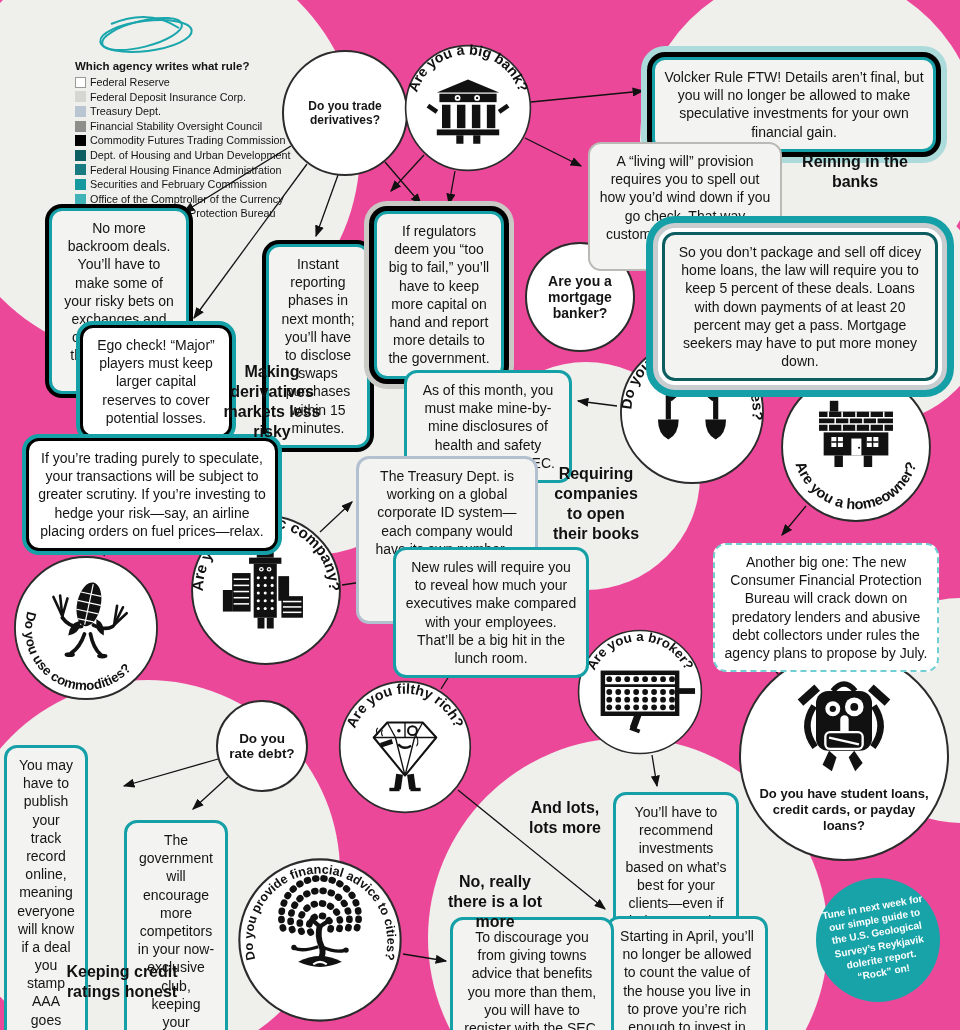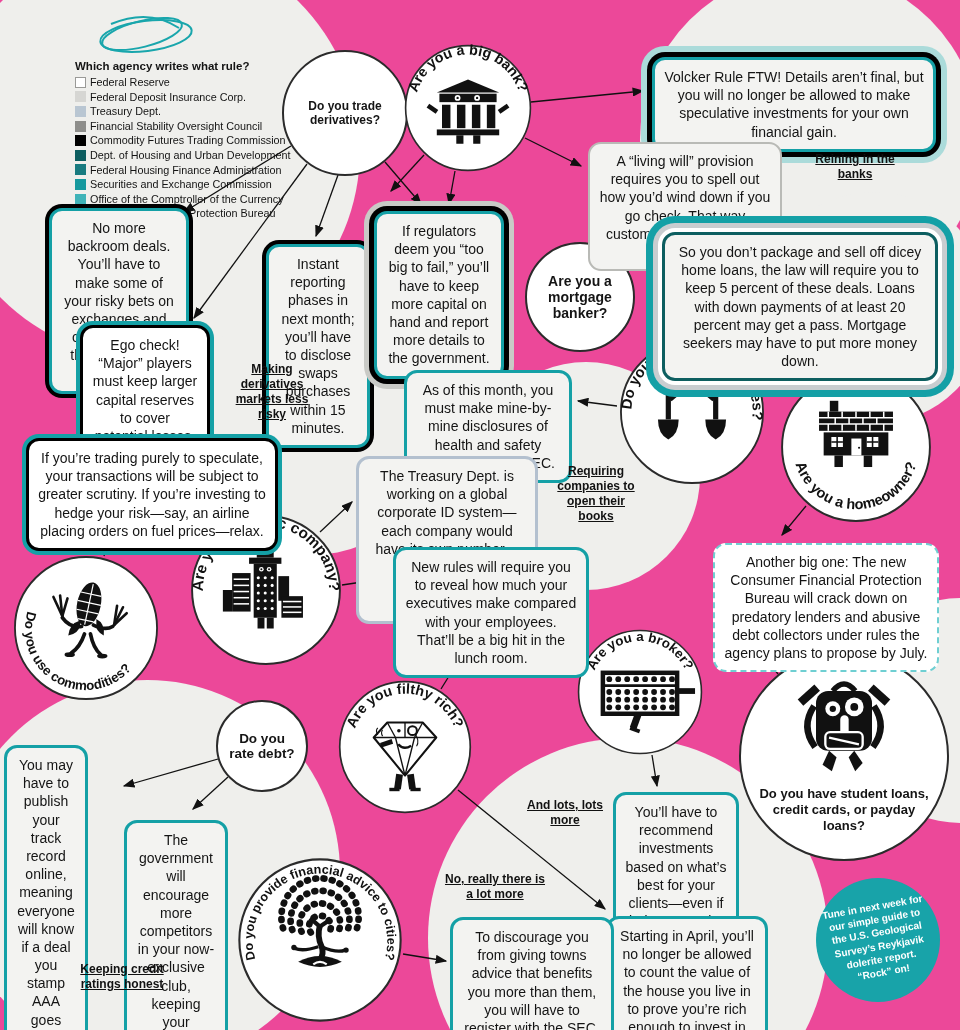--- a/index.html
+++ b/index.html
@@ -13,22 +13,22 @@
        font-size:14px;line-height:1.3;padding:8px 9px;box-sizing:border-box;}
   .b-teal{border:3px solid #14a0a6;}
   .b-black-teal{border:3px solid #14a0a6;box-shadow:0 0 0 4px #000;margin-left:19px;}
   .b-teal-black{border:3px solid #000;box-shadow:0 0 0 4px #14a0a6;background:#fff;}
   .b-gray-black-teal{border:3px solid #14a0a6;box-shadow:0 0 0 5px #000,0 0 0 10px #c9cac6;}
   .b-volcker{border:3px solid #14a0a6;box-shadow:0 0 0 5px #000,0 0 0 11px #abdbda;}
   .b-package{border:3px solid #0d5e60;box-shadow:0 0 0 4px #fff,0 0 0 9px #c9cdd0,0 0 0 16px #14a0a6;}
   .b-grayline{border:2px solid #b9bab6;}
   .b-blueline{border:3px solid #b3c0cf;}
   .b-dashed{border:2px dashed #6fcfd2;background:#fff;}
-  .lbl{position:absolute;z-index:3;font-weight:bold;font-size:12px;line-height:1.25;
-       text-align:center;color:#111;text-decoration:underline;}
+  .lbl{position:absolute;z-index:3;font-weight:bold;font-size:16px;line-height:1.25;
+       text-align:center;color:#111;}
   .qcircle{position:absolute;z-index:3;border-radius:50%;background:#fff;border:2px solid #2b2b2b;
        display:flex;align-items:center;justify-content:center;text-align:center;
        font-weight:bold;box-sizing:border-box;}
   .qc{fill:#fff;stroke:#2b2b2b;stroke-width:2.5;}
   .curved{font-weight:bold;fill:#111;font-family:"Liberation Sans",sans-serif;}
   .legend{position:absolute;left:75px;top:60px;width:280px;z-index:3;}
   .legend-title{font-weight:bold;font-size:11.5px;margin-bottom:3px;}
   .legend-row{display:flex;align-items:center;font-size:10.8px;line-height:14.6px;}
   .swatch{width:9px;height:9px;border:1px solid;display:inline-block;margin-right:4px;flex:none;}
   .tune{position:absolute;z-index:3;border-radius:50%;background:#18a3a9;
@@ -118,21 +118,21 @@
     <div class="legend-row">
         <span class="swatch" style="background: rgb(13, 94, 96); border-color: rgb(13, 94, 96);"></span>
         <span>Dept. of Housing and Urban Development</span>
       </div>
     <div class="legend-row">
         <span class="swatch" style="background: rgb(24, 123, 128); border-color: rgb(24, 123, 128);"></span>
         <span>Federal Housing Finance Administration</span>
       </div>
     <div class="legend-row">
         <span class="swatch" style="background: rgb(22, 153, 158); border-color: rgb(22, 153, 158);"></span>
-        <span>Securities and Exchange Commission</span>
+        <span>Securities and February Commission</span>
       </div>
     <div class="legend-row">
         <span class="swatch" style="background: rgb(63, 179, 184); border-color: rgb(63, 179, 184);"></span>
         <span>Office of the Comptroller of the Currency</span>
       </div>
     <div class="legend-row">
         <span class="swatch" style="background: rgb(167, 217, 218); border-color: rgb(167, 217, 218);"></span>
         <span>Consumer Financial Protection Bureau</span>
       </div>
   </div>
@@ -457,21 +457,21 @@
     <div class="sl-text" style="width:176px">Do you have student loans, credit cards, or payday loans?</div>
   </div>
 
   <div class="tune" style="left:816px;top:878px;width:124px;height:124px">
     <div class="tune-text">Tune in next week for our simple guide to the U.S. Geological Survey’s Reykjavik dolerite report. “Rock” on!</div>
   </div>
 
   <div class="box b-volcker" style="left:652px;top:57px;width:284px;min-height:74px">Volcker Rule FTW! Details aren’t final, but you will no longer be allowed to make speculative investments for your own financial gain.</div>
   <div class="box b-grayline" style="left:588px;top:142px;width:194px;min-height:62px">A “living will” provision requires you to spell out how you’d wind down if you go check. That way customers won’t be left in the lurch.</div>
   <div class="box b-black-teal" style="left:30px;top:208px;width:140px;min-height:88px">No more backroom deals. You’ll have to make some of your risky bets on exchanges and clearinghouses the government monitors.</div>
-  <div class="box b-teal-black" style="left:80px;top:325px;width:130px;min-height:82px">Ego check! “Major” players must keep larger capital reserves to cover potential losses.</div>
+  <div class="box b-teal-black" style="left:80px;top:325px;width:152px;min-height:82px">Ego check! “Major” players must keep larger capital reserves to cover potential losses.</div>
   <div class="box b-black-teal" style="left:247px;top:244px;width:104px;min-height:96px">Instant reporting phases in next month; you’ll have to disclose swaps purchases within 15 minutes.</div>
   <div class="box b-gray-black-teal" style="left:374px;top:211px;width:130px;min-height:96px">If regulators deem you “too big to fail,” you’ll have to keep more capital on hand and report more details to the government.</div>
   <div class="box b-package" style="left:662px;top:232px;width:276px;min-height:78px">So you don’t package and sell off dicey home loans, the law will require you to keep 5 percent of these deals. Loans with down payments of at least 20 percent may get a pass. Mortgage seekers may have to put more money down.</div>
   <div class="box b-teal" style="left:404px;top:370px;width:168px;min-height:62px">As of this month, you must make mine-by-mine disclosures of health and safety violations to the SEC.</div>
   <div class="box b-blueline" style="left:356px;top:456px;width:182px;min-height:78px">The Treasury Dept. is working on a global corporate ID system—each company would have its own number—that would list all subsidiaries and offshoots.</div>
   <div class="box b-teal-black" style="left:26px;top:438px;width:252px;min-height:68px">If you’re trading purely to speculate, your transactions will be subject to greater scrutiny. If you’re investing to hedge your risk—say, an airline placing orders on fuel prices—relax.</div>
   <div class="box b-teal" style="left:393px;top:547px;width:196px;min-height:62px">New rules will require you to reveal how much your executives make compared with your employees. That’ll be a big hit in the lunch room.</div>
   <div class="box b-dashed" style="left:713px;top:543px;width:226px;min-height:84px">Another big one: The new Consumer Financial Protection Bureau will crack down on predatory lenders and abusive debt collectors under rules the agency plans to propose by July.</div>
   <div class="box b-teal" style="left:4px;top:745px;width:84px;min-height:128px">You may have to publish your track record online, meaning everyone will know if a deal you stamp AAA goes belly up.</div>
   <div class="box b-teal" style="left:124px;top:820px;width:104px;min-height:126px">The government will encourage more competitors in your now-exclusive club, keeping your influence over investments in check.</div>

